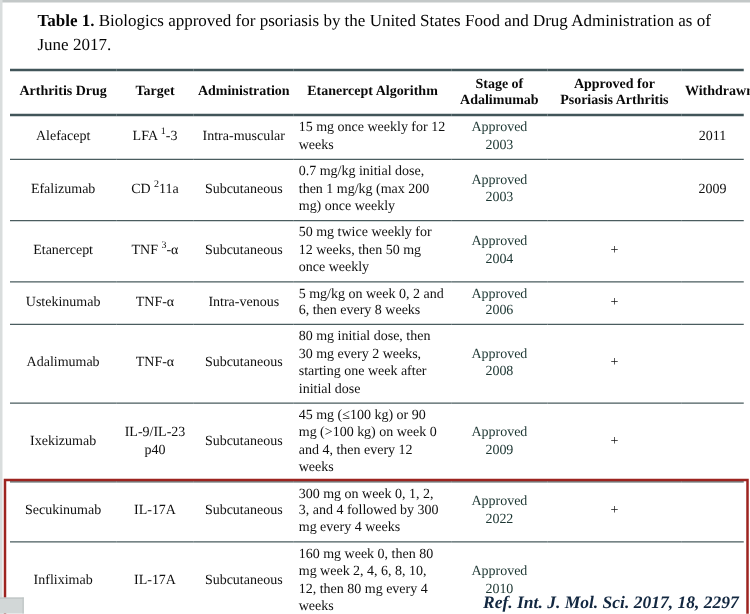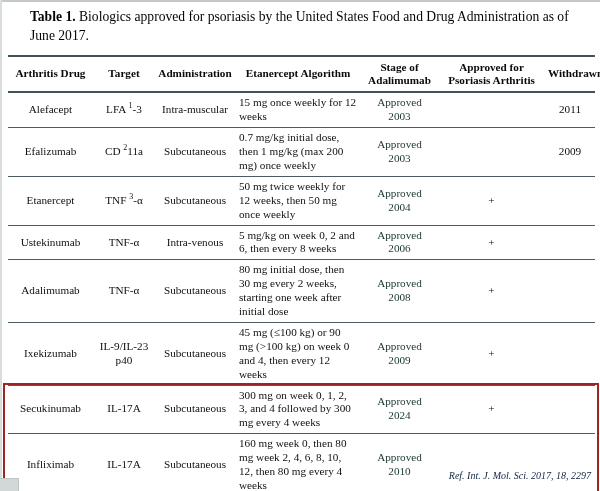--- a/index.html
+++ b/index.html
@@ -46,24 +46,24 @@
     line-height:1.24;
     border-bottom:1.3px solid #4a5c5f;
   }
   tbody tr:last-child td{border-bottom:none;}
   td.c-treat{text-align:left;}
   td.c-stage{color:#1c3632;}
   .stage-line{display:block;}
   sup{font-size:8px;line-height:0;}
   .reference{
     position:absolute;
-    right:9px;bottom:10px;
-    font-size:10px;
+    right:9px;bottom:0;
+    font-size:14px;
     font-style:italic;
-    font-weight:400;
+    font-weight:700;
     color:#122740;
   }
   .highlight-box{
     position:absolute;
     border:2px solid #9d2420;
     pointer-events:none;
   }
 </style>
 </head>
 <body>
@@ -168,21 +168,21 @@
           <td class="c-psa"><span>+</span></td>
           <td class="c-wd"><span></span></td>
         </tr>
         <tr class="hl">
           <td class="c-drug"><span>Secukinumab</span></td>
           <td class="c-target"><span>IL-17A</span><sup></sup><span></span></td>
           <td class="c-admin"><span>Subcutaneous</span></td>
           <td class="c-treat"><span>300 mg on week 0, 1, 2, 3, and 4 followed by 300 mg every 4 weeks</span></td>
           <td class="c-stage">
             <span class="stage-line">Approved</span>
-            <span class="stage-line">2024</span>
+            <span class="stage-line">2022</span>
           </td>
           <td class="c-psa"><span>+</span></td>
           <td class="c-wd"><span></span></td>
         </tr>
         <tr class="hl">
           <td class="c-drug"><span>Infliximab</span></td>
           <td class="c-target"><span>IL-17A</span><sup></sup><span></span></td>
           <td class="c-admin"><span>Subcutaneous</span></td>
           <td class="c-treat"><span>160 mg week 0, then 80 mg week 2, 4, 6, 8, 10, 12, then 80 mg every 4 weeks</span></td>
           <td class="c-stage">

